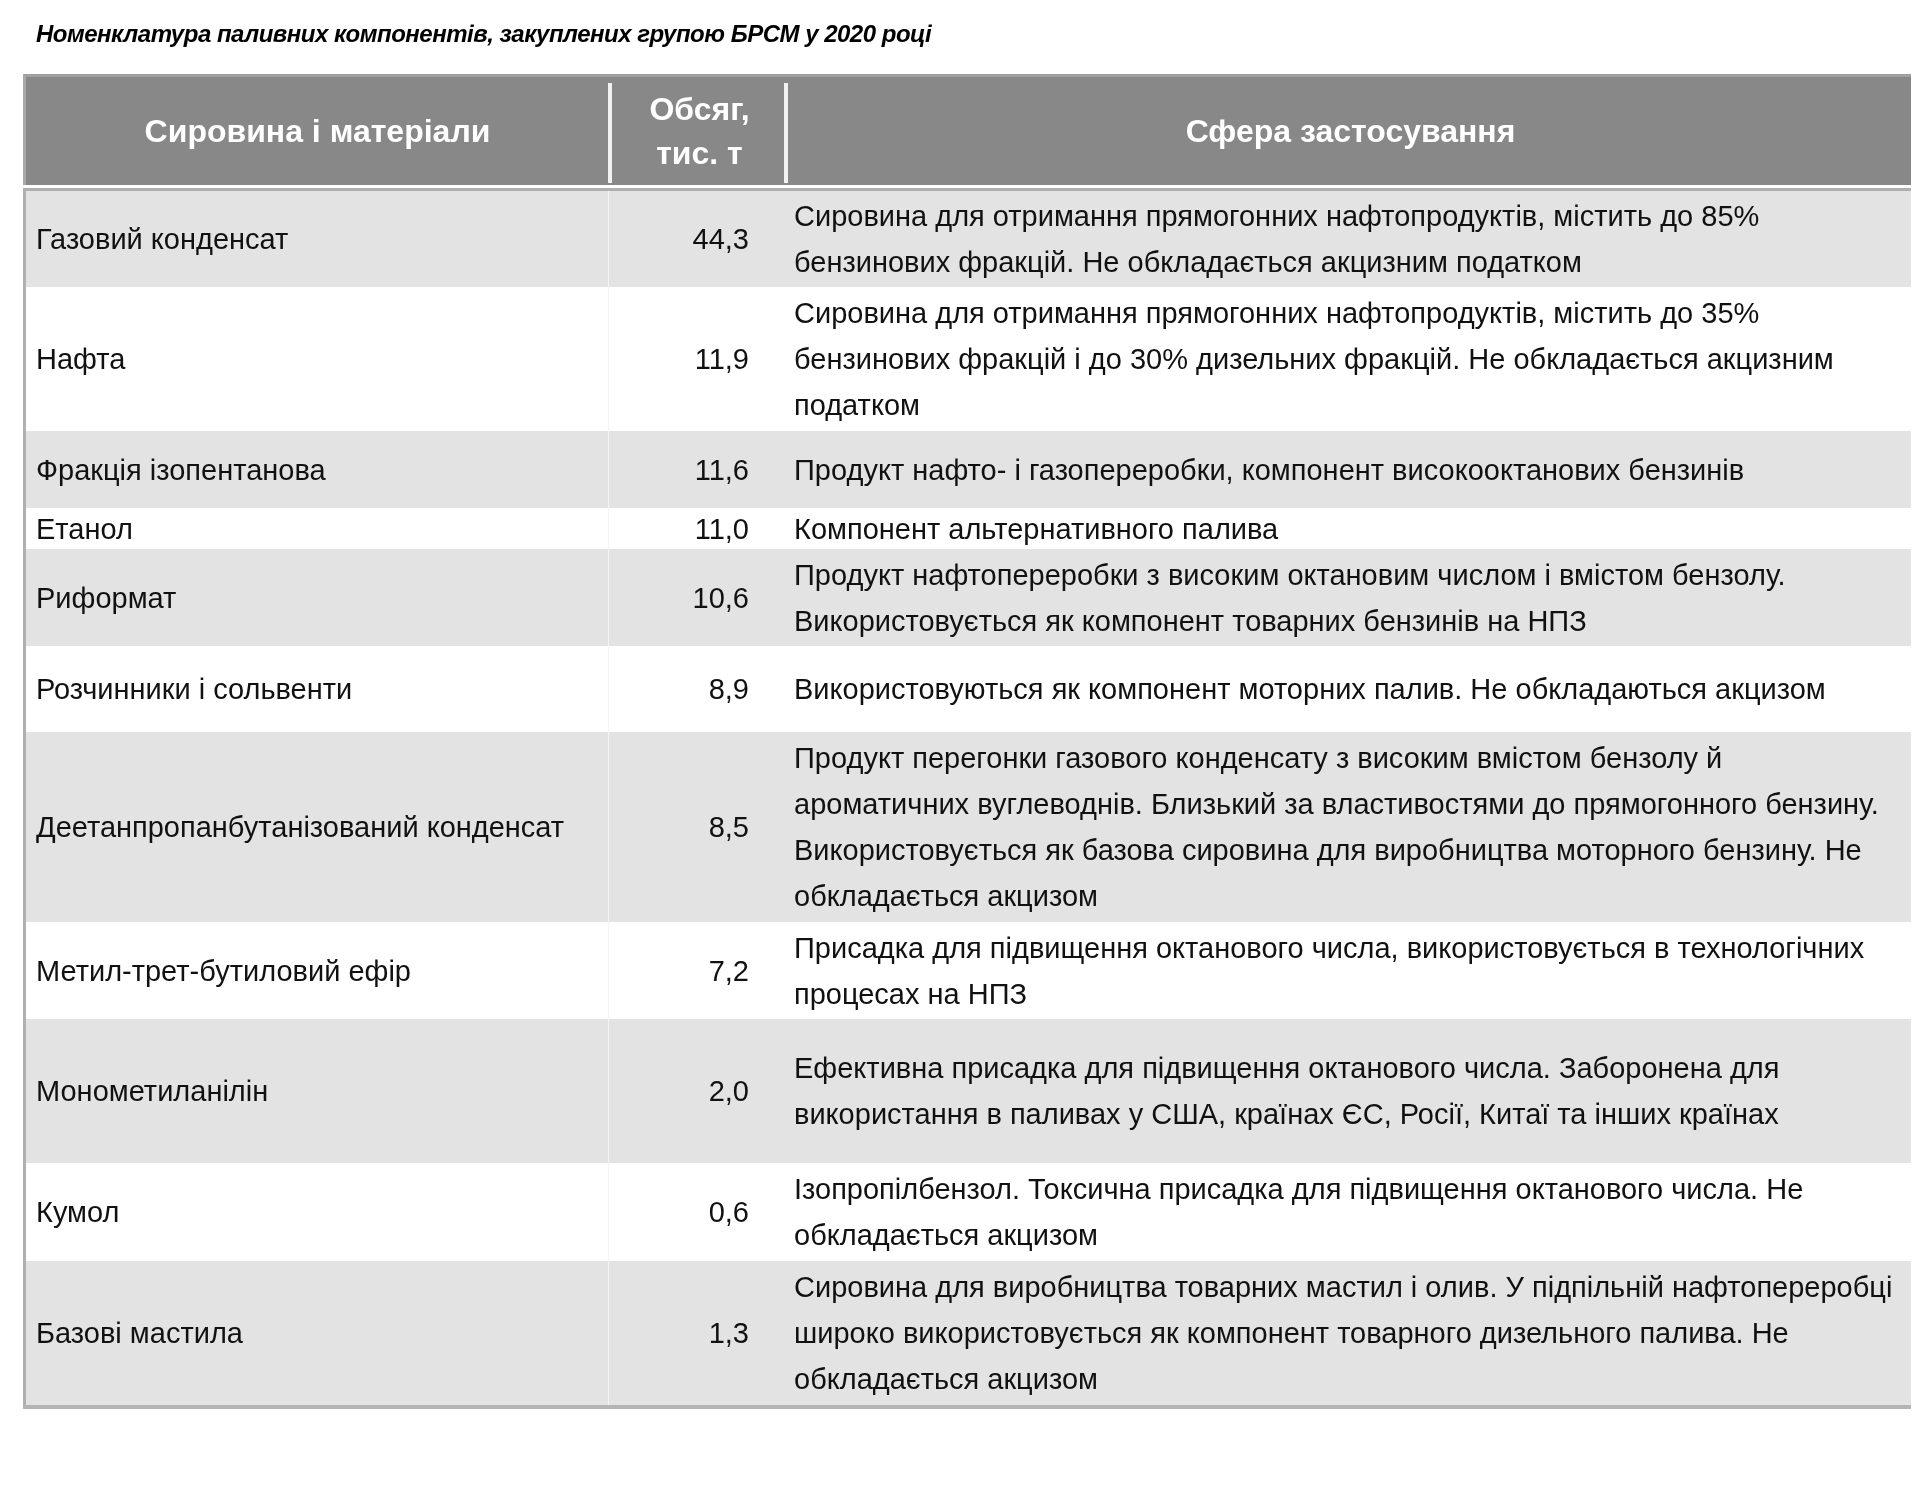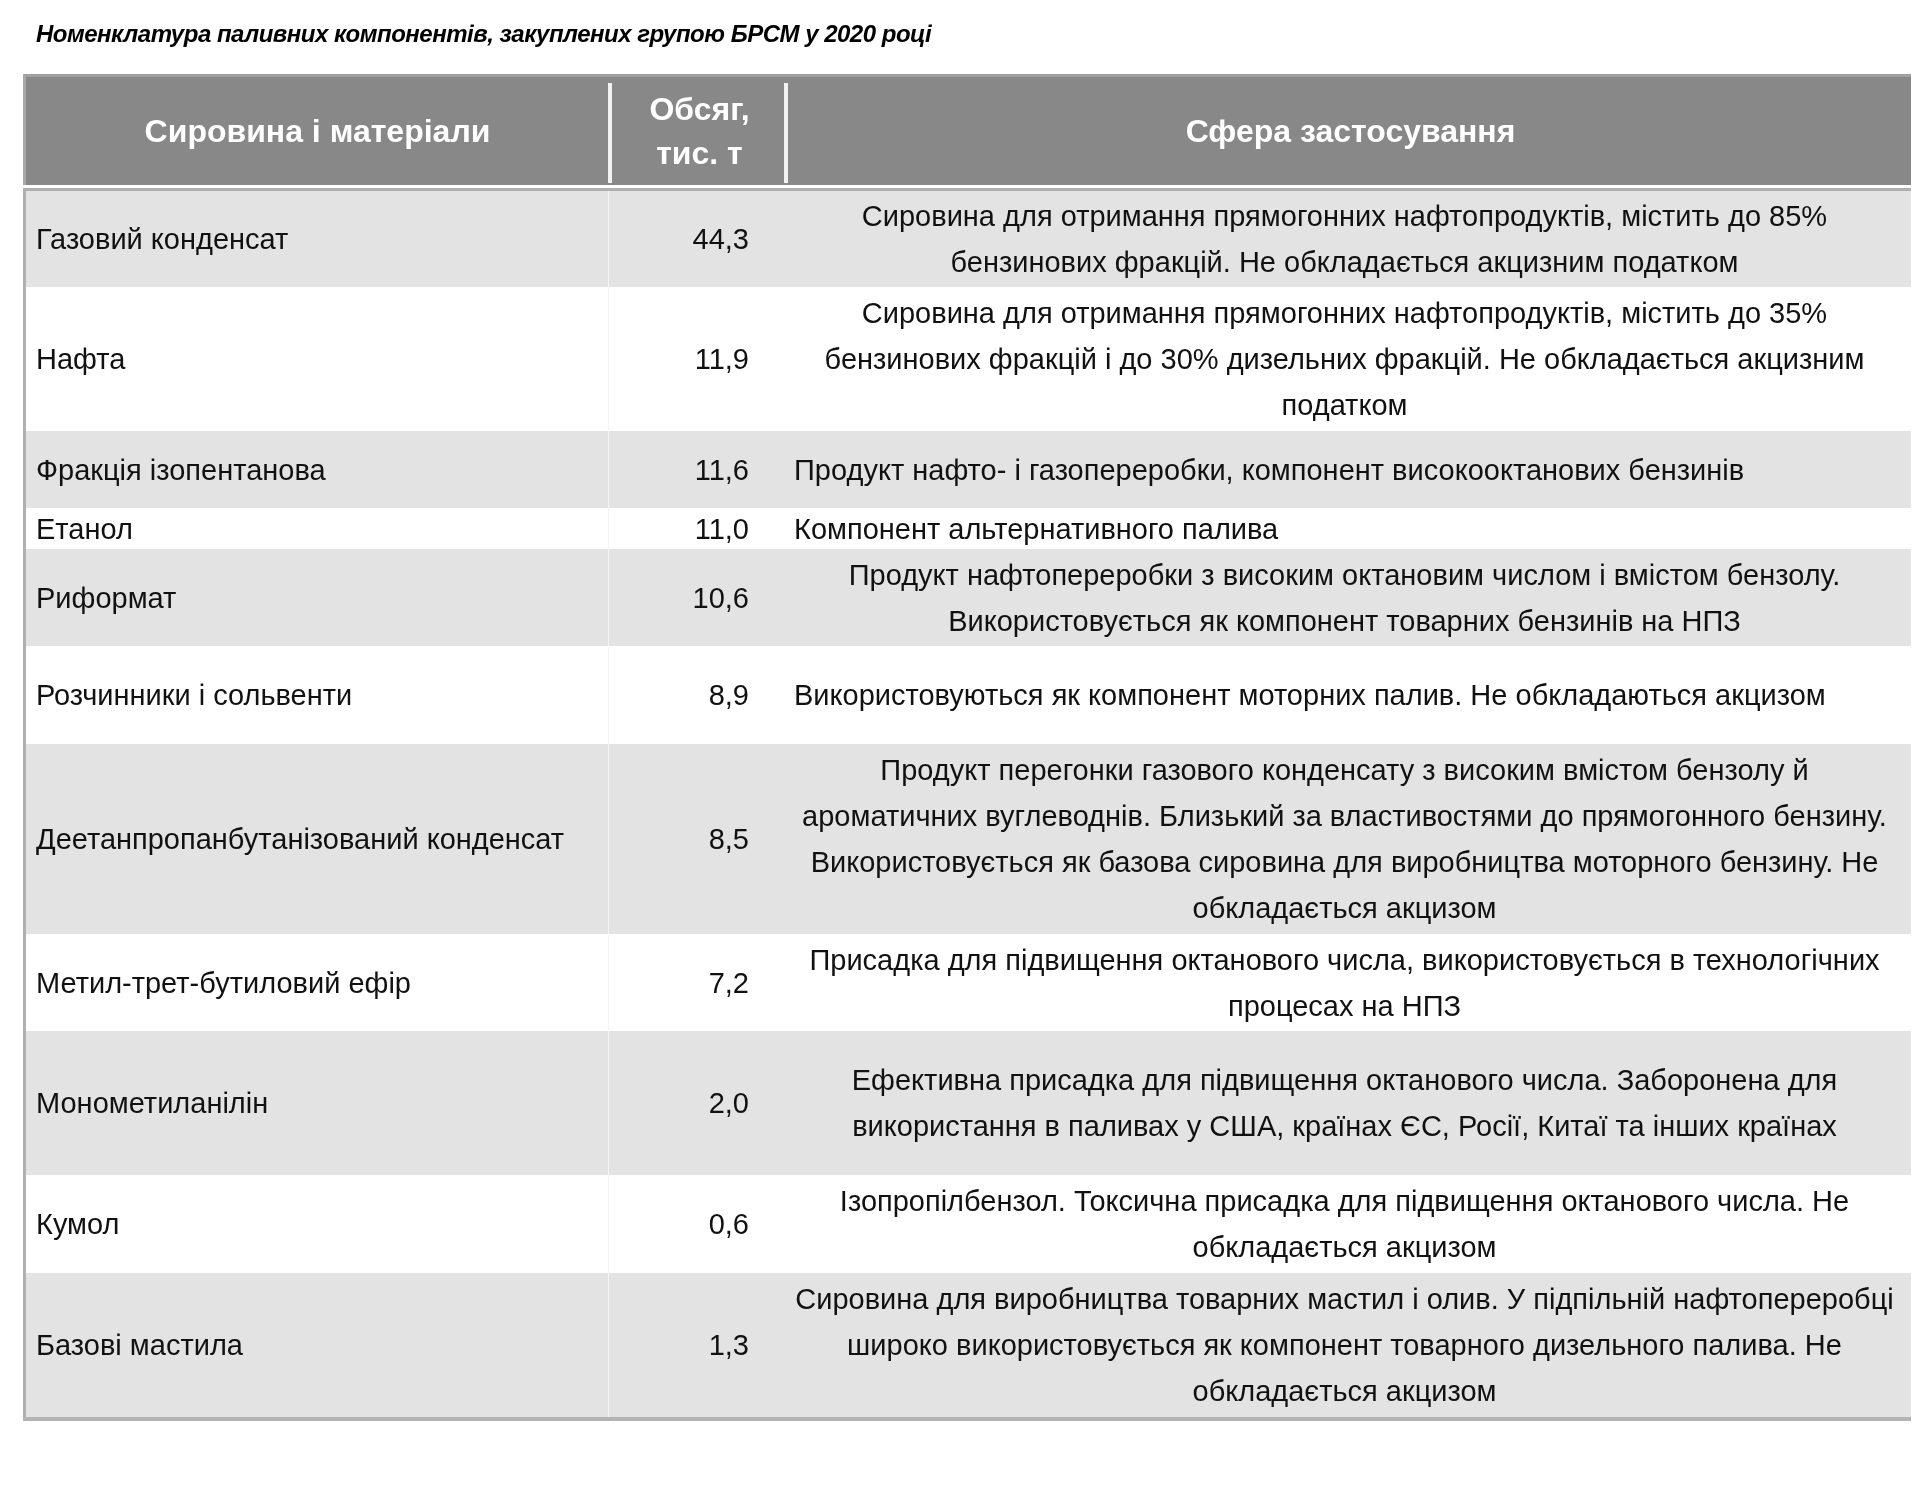--- a/index.html
+++ b/index.html
@@ -21,21 +21,21 @@
     .gap { height: 3px; background: #ffffff; }
     .hline { height: 3px; background: #b0b0b0; }
     .tbody { border-left: 3px solid #b0b0b0; }
     .row { display: flex; align-items: stretch; font-size: 29px; line-height: 46px; }
     .row.shade { background: #e3e3e3; }
     .row.white { background: #ffffff; }
     .c1 { width: 583px; padding-left: 10px; box-sizing: border-box; display: flex; align-items: center;
           border-right: 1px solid #f4f4f4; }
     .c2 { width: 177px; padding-right: 37px; box-sizing: border-box; display: flex; align-items: center;
           justify-content: flex-end; }
-    .c3 { flex: 1; padding: 2px 16px 2px 8px; box-sizing: border-box; display: flex; align-items: center; text-align: center; }
+    .c3 { flex: 1; padding: 2px 16px 2px 8px; box-sizing: border-box; display: flex; align-items: center; }
     .bline { height: 4px; background: #b4b4b4; }
   </style>
 </head>
 <body>
 
 <div class="title">Номенклатура паливних компонентів, закуплених групою БРСМ у 2020 році</div>
 
 <div class="table">
   <div class="thead">
     <div class="th th1">Сировина і матеріали</div>
@@ -71,21 +71,21 @@
     <div class="row white" style="height:41px">
       <div class="c1">Етанол</div>
       <div class="c2">11,0</div>
       <div class="c3">Компонент альтернативного палива</div>
     </div>
     <div class="row shade" style="height:97px">
       <div class="c1">Риформат</div>
       <div class="c2">10,6</div>
       <div class="c3">Продукт нафтопереробки з високим октановим числом і вмістом бензолу. Використовується як компонент товарних бензинів на НПЗ</div>
     </div>
-    <div class="row white" style="height:98px">
+    <div class="row white" style="height:86px">
       <div class="c1">Розчинники і сольвенти</div>
       <div class="c2">8,9</div>
       <div class="c3">Використовуються як компонент моторних палив. Не обкладаються акцизом</div>
     </div>
     <div class="row shade" style="height:190px">
       <div class="c1">Деетанпропанбутанізований конденсат</div>
       <div class="c2">8,5</div>
       <div class="c3">Продукт перегонки газового конденсату з високим вмістом бензолу й ароматичних вуглеводнів. Близький за властивостями до прямогонного бензину. Використовується як базова сировина для виробництва моторного бензину. Не обкладається акцизом</div>
     </div>
     <div class="row white" style="height:97px">

